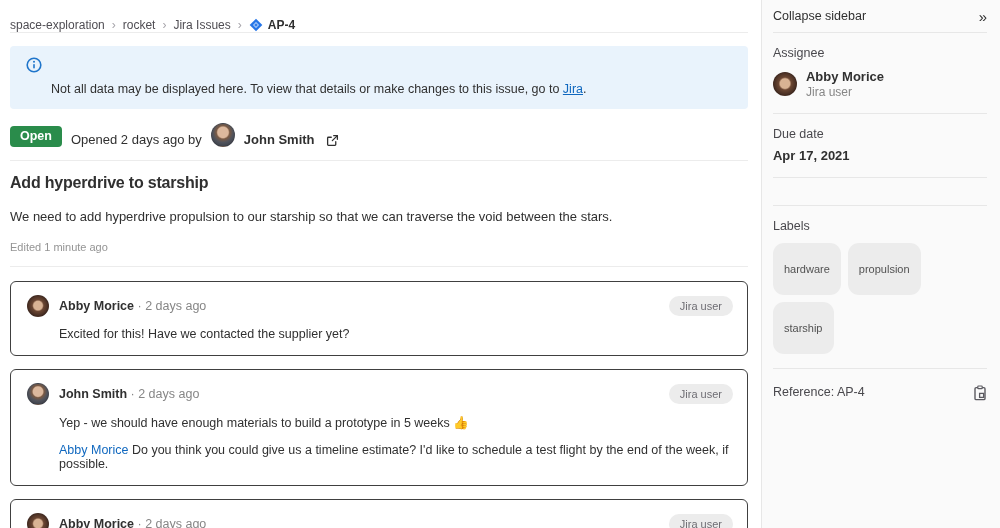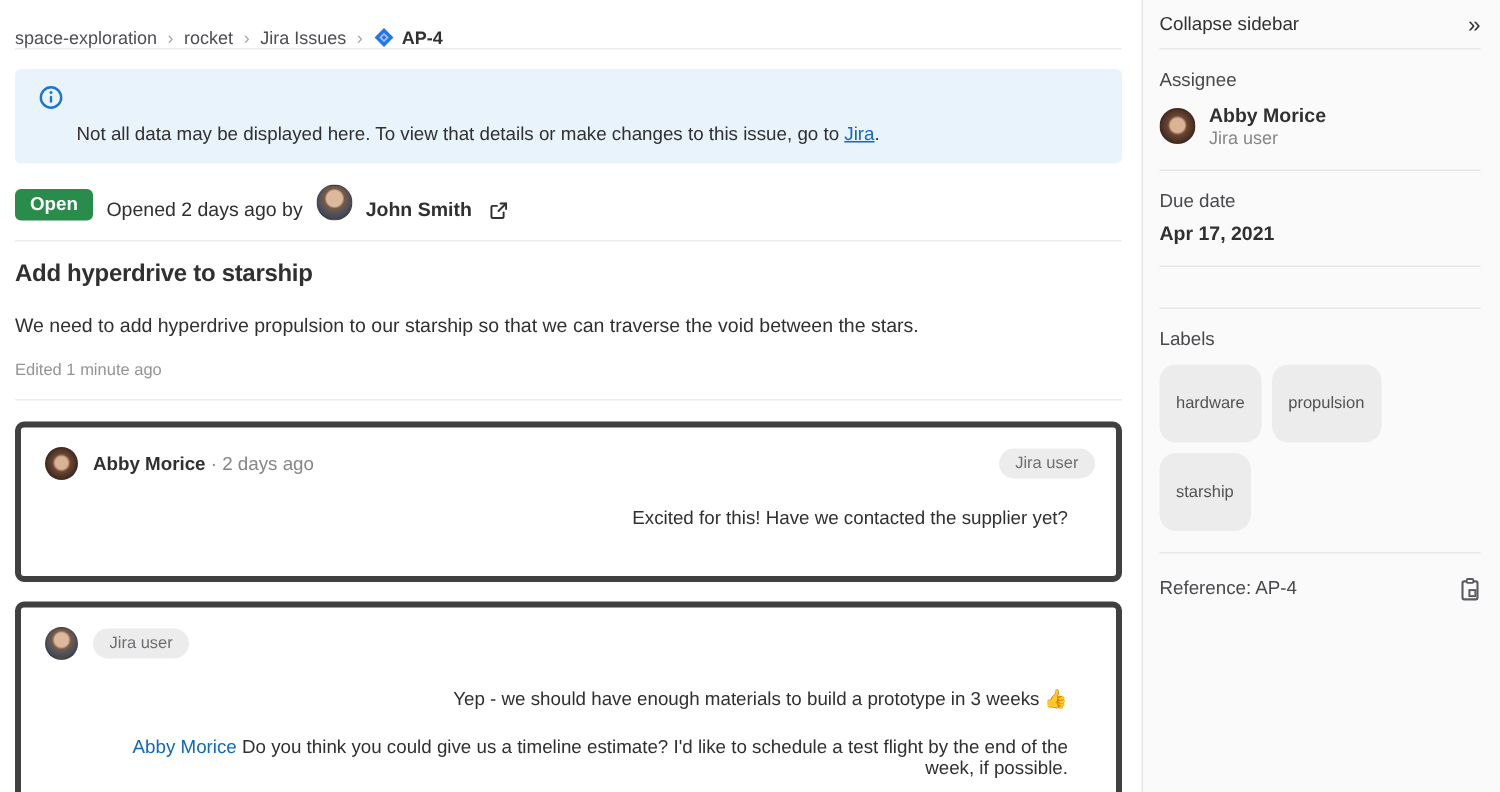--- a/index.html
+++ b/index.html
@@ -44,32 +44,32 @@
   .ext-icon { width:13px; height:13px; margin-left:2px; cursor:pointer; }
 
   .rule { border:none; border-top:1px solid #ececec; margin:13px 0 0 0; }
 
   h1.issue-title { font-size:16px; letter-spacing:-0.2px; font-weight:700; margin:13px 0 12px 0; }
   .issue-desc { margin-top:17px; font-size:13px; }
   .edited { margin-top:17px; font-size:11px; color:#949494; }
 
   .comments { margin-top:14px; }
   .comment-card {
-    border:4px solid #404040; border-radius:6px; background:#fff;
+    border:1px solid #404040; border-radius:6px; background:#fff;
     padding:13px 14px 14px 16px; margin-bottom:13px;
   }
   .comment-head { display:flex; align-items:center; gap:10px; }
   .comment-meta { flex:1; font-size:12.5px; }
   .comment-time { color:#868686; font-weight:400; }
   .pill {
     background:#ececec; color:#6e6d73; font-size:11px;
     padding:4px 11px; border-radius:11px; white-space:nowrap;
   }
   .comment-body { margin-left:32px; margin-top:10px; font-size:12.5px; }
-  .comment-body p { margin:18px;text-align:right; }
+  .comment-body p { margin:0; }
   .comment-body p + p { margin-top:13px; }
   a.mention { color:var(--link,#1068bf); text-decoration:none; cursor:pointer; }
 
   
   .sidebar {
     width:246px; background:#fafafa; border-left:1px solid #e7e7e7;
     padding:0 13px 0 11px;
   }
   .collapse-row {
     height:33px; display:flex; align-items:center; justify-content:space-between;
@@ -157,24 +157,28 @@
       <span class="pill c-badge">Jira user</span>
     </div>
     <div class="comment-body c-body">
           <p>Excited for this! Have we contacted the supplier yet?</p>
         </div>
   </div>
 
   <div class="comment-card">
     <div class="comment-head">
       <span class="avatar av-22 john"></span>
+      <span class="comment-meta">
+        <span class="author-name c-author">John Smith</span>
+        <span class="comment-time c-time"> · 2 days ago</span>
+      </span>
       <span class="pill c-badge">Jira user</span>
     </div>
     <div class="comment-body c-body">
-          <p>Yep - we should have enough materials to build a prototype in 3 weeks 👍</p>
+          <p>Yep - we should have enough materials to build a prototype in 5 weeks 👍</p>
           <p><a class="mention">Abby Morice</a> Do you think you could give us a timeline estimate? I'd like to schedule a test flight by the end of the week, if possible.</p>
         </div>
   </div>
 
   <div class="comment-card">
     <div class="comment-head">
       <span class="avatar av-22 abby"></span>
       <span class="comment-meta">
         <span class="author-name c-author">Abby Morice</span>
         <span class="comment-time c-time"> · 2 days ago</span>

